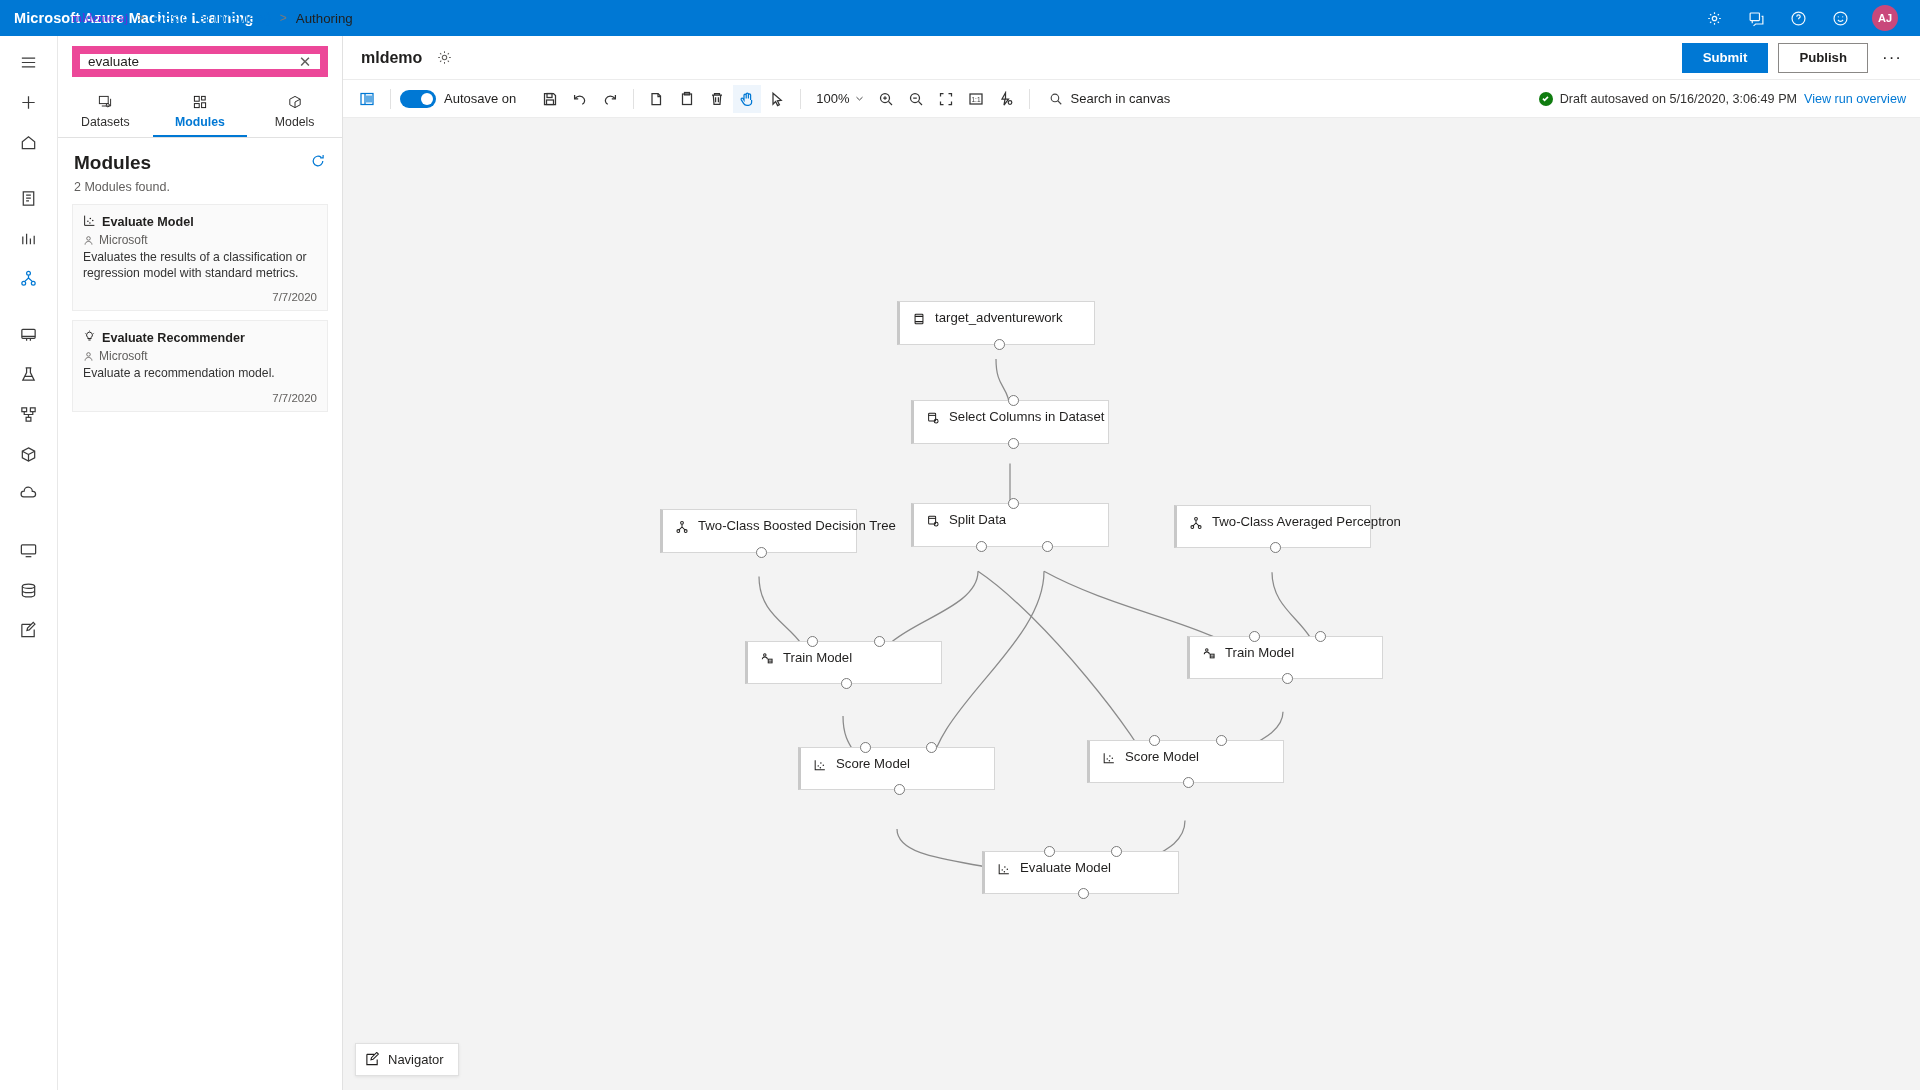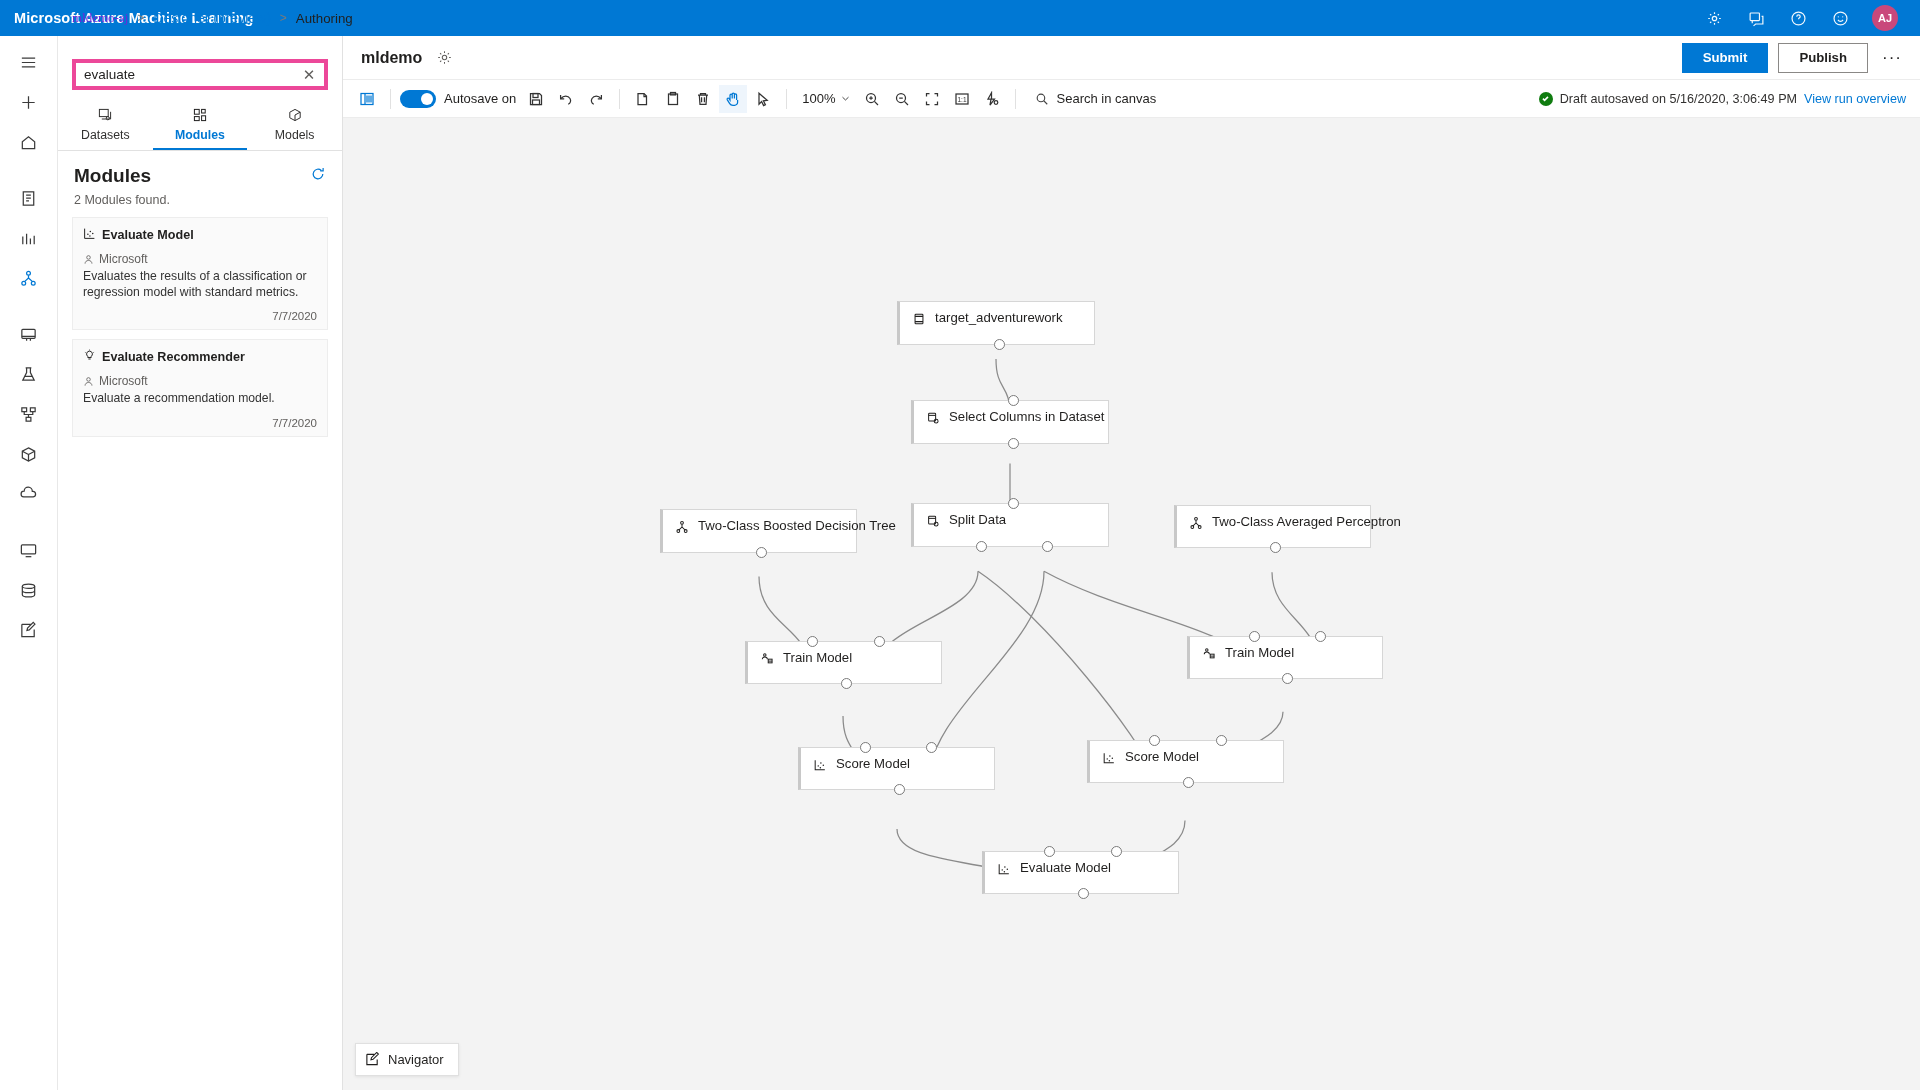--- a/index.html
+++ b/index.html
@@ -48,22 +48,22 @@
   .rail-item.active svg { stroke: #0078d4; }
   .rail-sep { height: 16px; }
 
   
   .panel {
     width: 285px; background: #fff; border-right: 1px solid #e1e1e1;
     display: flex; flex-direction: column; flex-shrink: 0;
   }
   .search-box { padding: 10px 14px 8px 14px; }
   .search-field {
-    height: 31px; border: 4px solid #ec4899; display: flex; align-items: center;
-    padding: 0 6px 0 8px; background: #fff; margin-top: 13px;
+    height: 31px; border: 8px solid #ec4899; display: flex; align-items: center;
+    padding: 0 6px 0 8px; background: #fff;
   }
   .search-field input {
     border: none; outline: none; flex: 1; font-size: 13.5px;
     font-family: "Liberation Sans", sans-serif; color: #201f1e;
   }
   .clear-x {
     width: 18px; height: 18px; display: flex; align-items: center;
     justify-content: center; cursor: pointer; color: #605e5c; font-size: 15px;
   }
   .tabs { display: flex; border-bottom: 1px solid #e1e1e1; justify-content: center; }
@@ -85,21 +85,21 @@
   .panel-count { padding: 4px 16px 10px 16px; font-size: 12.5px; color: #605e5c; }
 
   .cards { padding: 0 14px; overflow-y: auto; }
   .card {
     background: #fafafa; border: 1px solid #ededed; padding: 8px 10px 7px 10px;
     margin-bottom: 9px; cursor: pointer; position: relative;
   }
   .card-title-row { display: flex; align-items: center; gap: 6px; }
   .card-ico svg { width: 13px; height: 13px; fill: none; stroke: #201f1e; stroke-width: 1.2; }
   .card-title { font-size: 12.6px; font-weight: bold; color: #201f1e; }
-  .card-author { display: flex; align-items: center; gap: 5px; margin: 8px 0 2px 0; }
+  .card-author { display: flex; align-items: center; gap: 5px; margin: 2px 0 2px 0; }
   .card-author svg { width: 11px; height: 11px; fill: none; stroke: #605e5c; stroke-width: 1.2; }
   .card-author span { font-size: 12px; color: #605e5c; }
   .card-desc { font-size: 12.2px; color: #333; line-height: 1.33; }
   .card-date {
     text-align: right; font-size: 11.5px; color: #605e5c; margin-top: 10px;
   }
 
   
   .content { flex: 1; display: flex; flex-direction: column; min-width: 0; }
 
@@ -128,21 +128,21 @@
     align-items: center; padding: 0 8px 0 10px; background: #fff; gap: 2px;
   }
   .tb-btn {
     width: 28px; height: 28px; display: flex; align-items: center;
     justify-content: center; cursor: pointer;
   }
   .tb-btn.sel { background: #eef5fc; }
   .tb-btn svg { width: 16px; height: 16px; fill: none; stroke: #333; stroke-width: 1.25; }
   .tb-btn.blue svg { stroke: #0078d4; }
   .tb-sep { width: 1px; height: 20px; background: #e1e1e1; margin: 0 7px; }
-  .toggle-wrap { display: flex; align-items: center; gap: 8px; margin-right: 4px; }
+  .toggle-wrap { display: flex; align-items: center; gap: 8px; margin-right: 18px; }
   .toggle {
     width: 36px; height: 18px; border-radius: 9px; background: #0078d4;
     position: relative; cursor: pointer;
   }
   .toggle::after {
     content: ""; position: absolute; top: 3px; right: 3px; width: 12px;
     height: 12px; border-radius: 50%; background: #fff;
   }
   .toggle-label { font-size: 13px; color: #201f1e; }
   .zoom-level {

